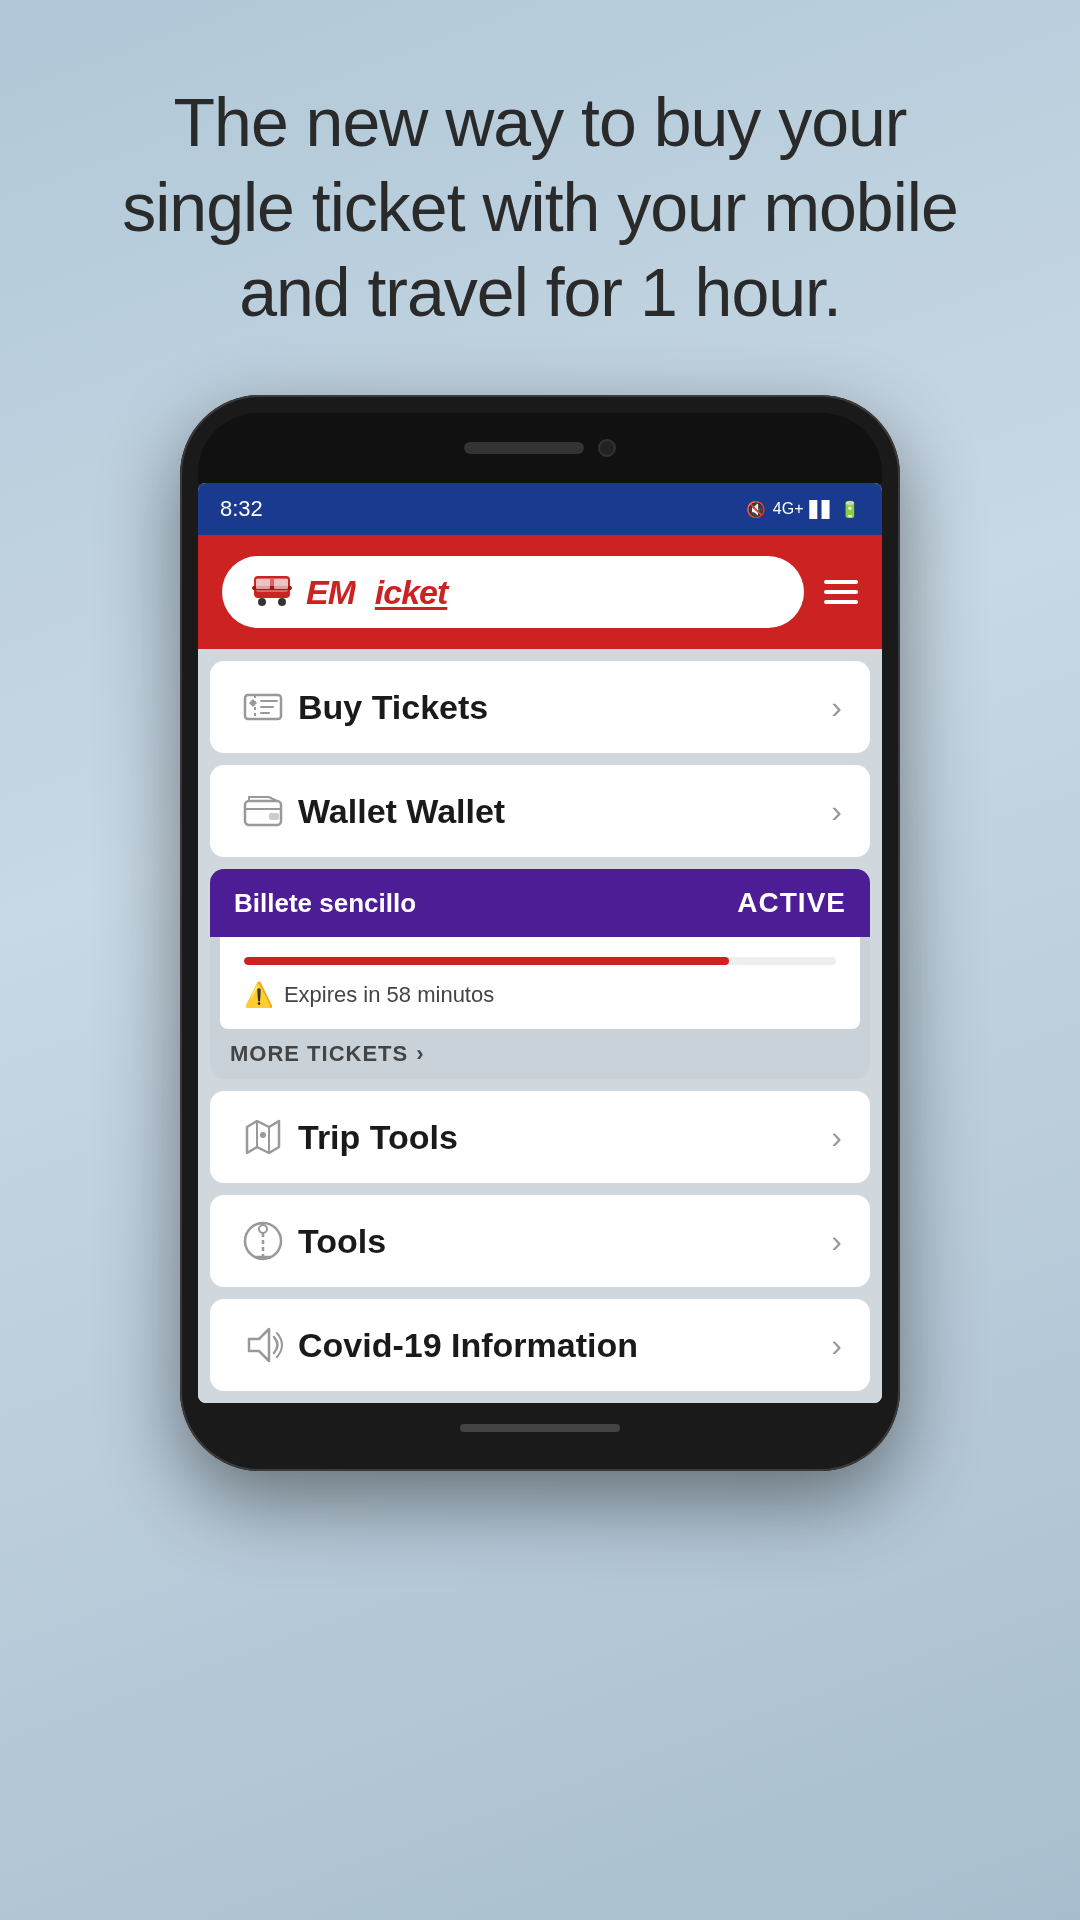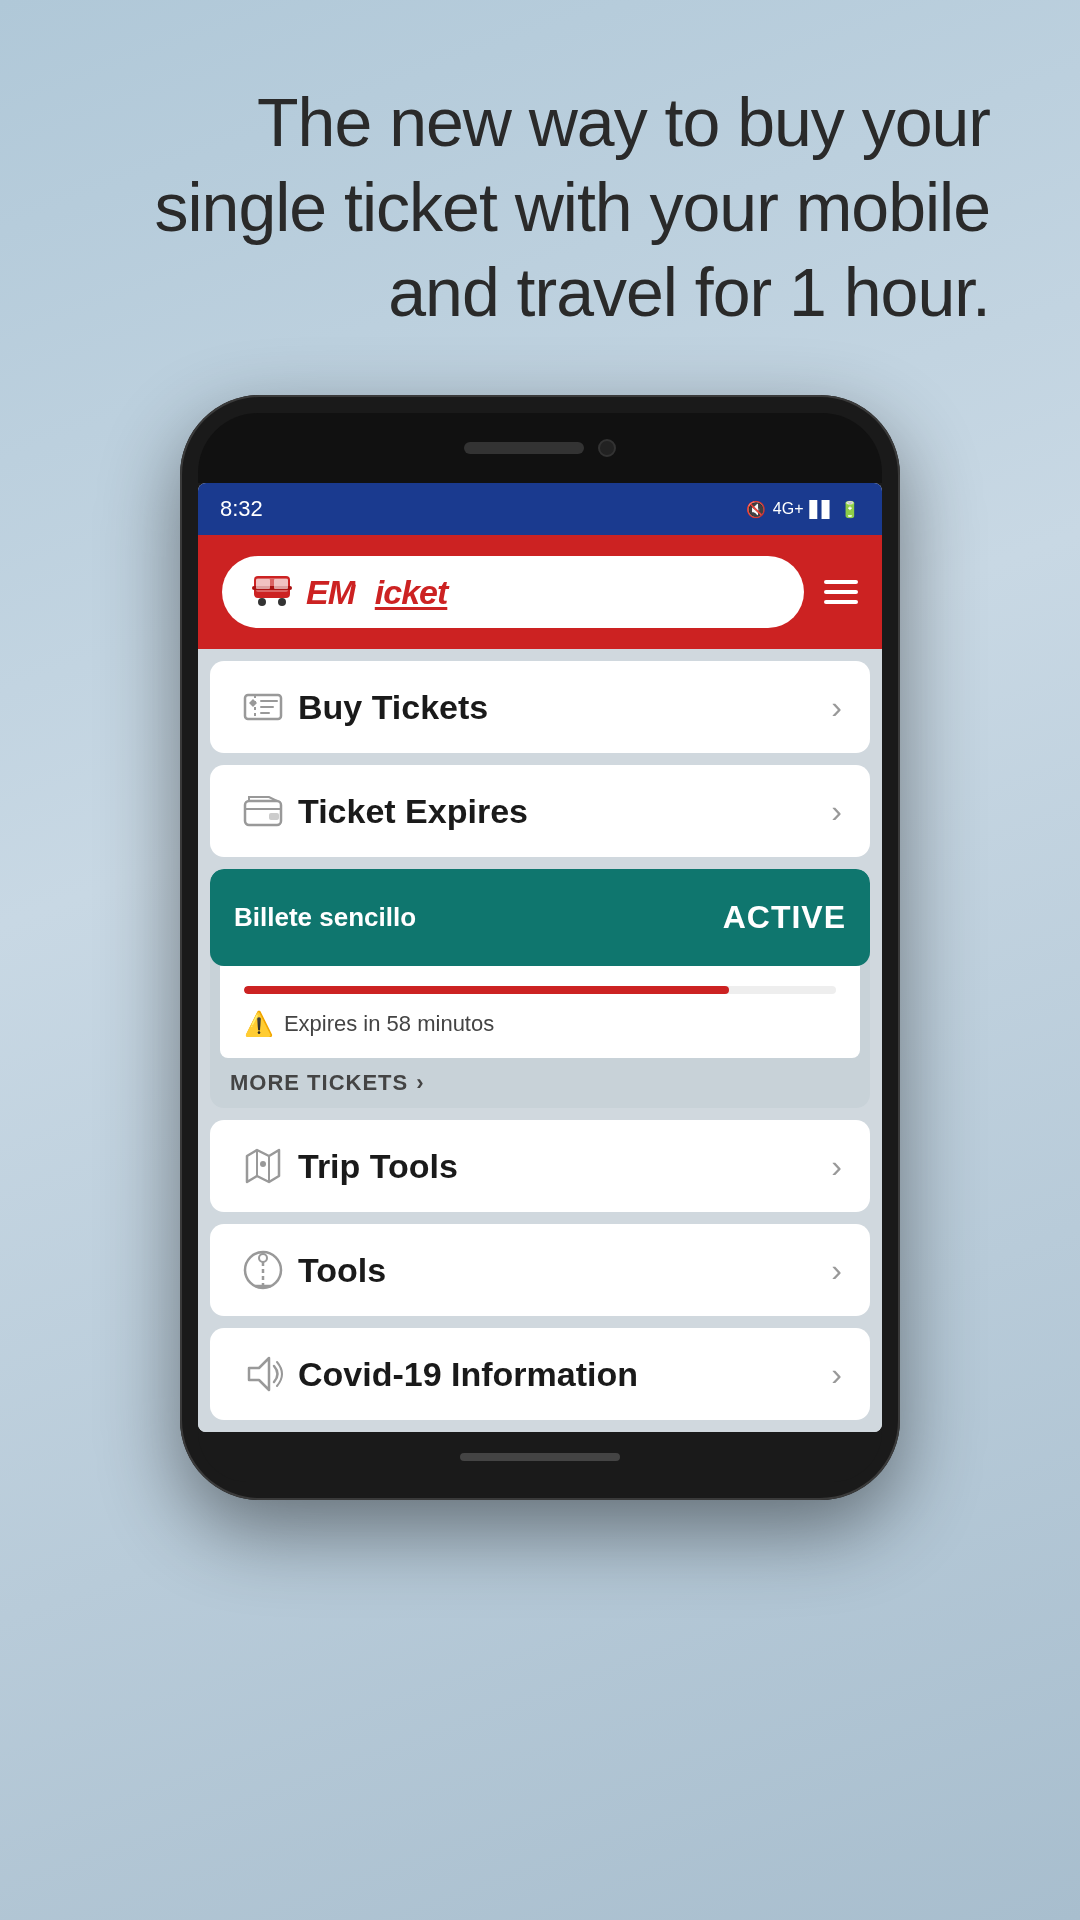--- a/index.html
+++ b/index.html
@@ -9,21 +9,21 @@
       height: 1920px;
       background: linear-gradient(160deg, #b0c8d8 0%, #c8d8e4 40%, #a8bece 100%);
       display: flex;
       flex-direction: column;
       align-items: center;
       font-family: 'Arial', sans-serif;
       overflow: hidden;
     }
 
     .headline {
-      text-align: right;
+      text-align: center;
       color: #2a2a2a;
       font-size: 68px;
       font-weight: 400;
       line-height: 1.25;
       padding: 80px 90px 60px;
       letter-spacing: -1px;
     }
 
     
     .phone-shell {
@@ -205,37 +205,36 @@
     }
 
     
     .ticket-card {
       background: #c8d2d8;
       border-radius: 14px;
       overflow: hidden;
     }
 
     .ticket-card-header {
-      background: #0f766e;
+      background: #4c1d95;
       display: flex;
       justify-content: space-between;
       align-items: center;
-      padding: 30px 24px;
-      border-radius: 14px;
+      padding: 18px 24px;
     }
 
     .ticket-name {
       color: white;
       font-size: 26px;
       font-weight: 600;
     }
 
     .ticket-status {
       color: white;
-      font-size: 32px;
+      font-size: 28px;
       font-weight: 700;
       letter-spacing: 1px;
     }
 
     .ticket-card-body {
       padding: 20px 24px;
       background: white;
       margin: 0 10px 0 10px;
       border-radius: 0 0 8px 8px;
     }
@@ -377,21 +376,21 @@
 
       <div class="menu-item">
         <div class="menu-item-icon">
           <svg width="44" height="44" viewBox="0 0 44 44" fill="none">
             <rect x="4" y="12" width="36" height="24" rx="4" fill="none" stroke="#999" stroke-width="2.5"></rect>
             <path d="M4 20 L40 20" stroke="#999" stroke-width="2"></path>
             <rect x="28" y="24" width="10" height="7" rx="2" fill="#ccc"></rect>
             <path d="M8 12 L8 8 L28 8 L36 12" stroke="#999" stroke-width="2" fill="none"></path>
           </svg>
         </div>
-        <span class="menu-item-label">Ticket Expires</span>
+        <span class="menu-item-label">Wallet Wallet</span>
         <span class="menu-item-arrow">›</span>
       </div>
 
       <div class="ticket-card">
         <div class="ticket-card-header">
           <span class="ticket-name">Billete sencillo</span>
           <span class="ticket-status">ACTIVE</span>
         </div>
         <div class="ticket-card-body">
           <div class="ticket-progress-bar">

